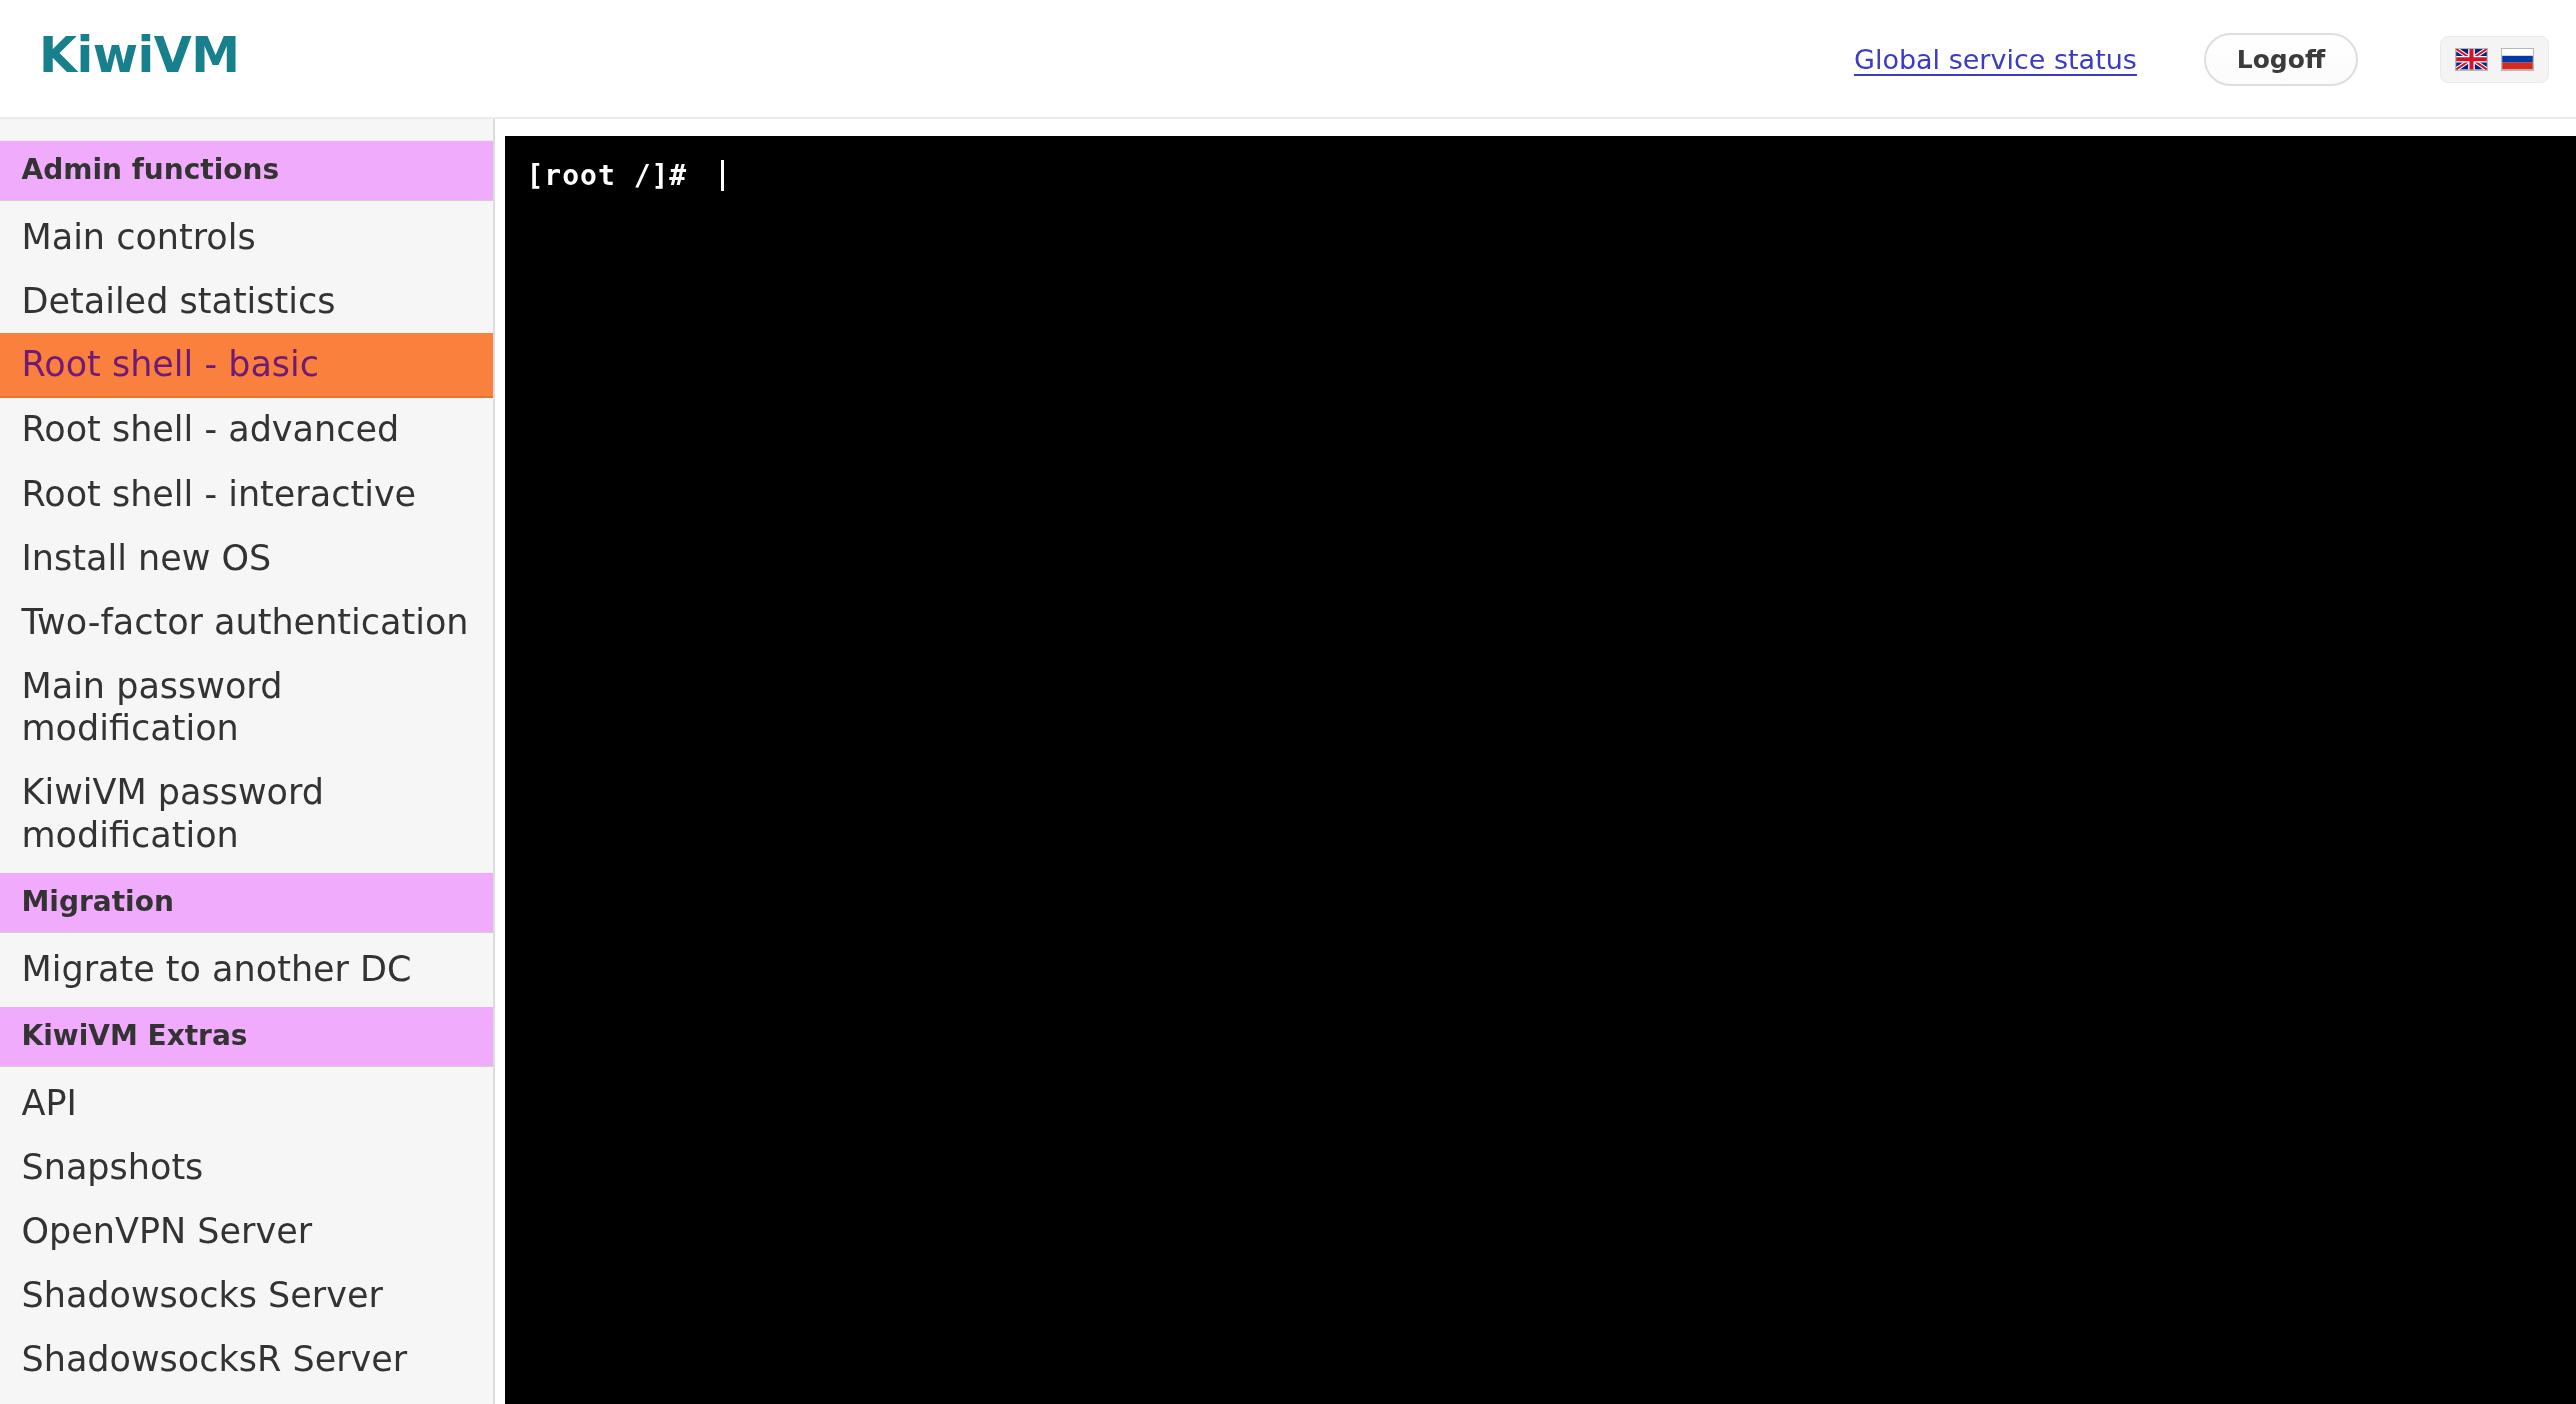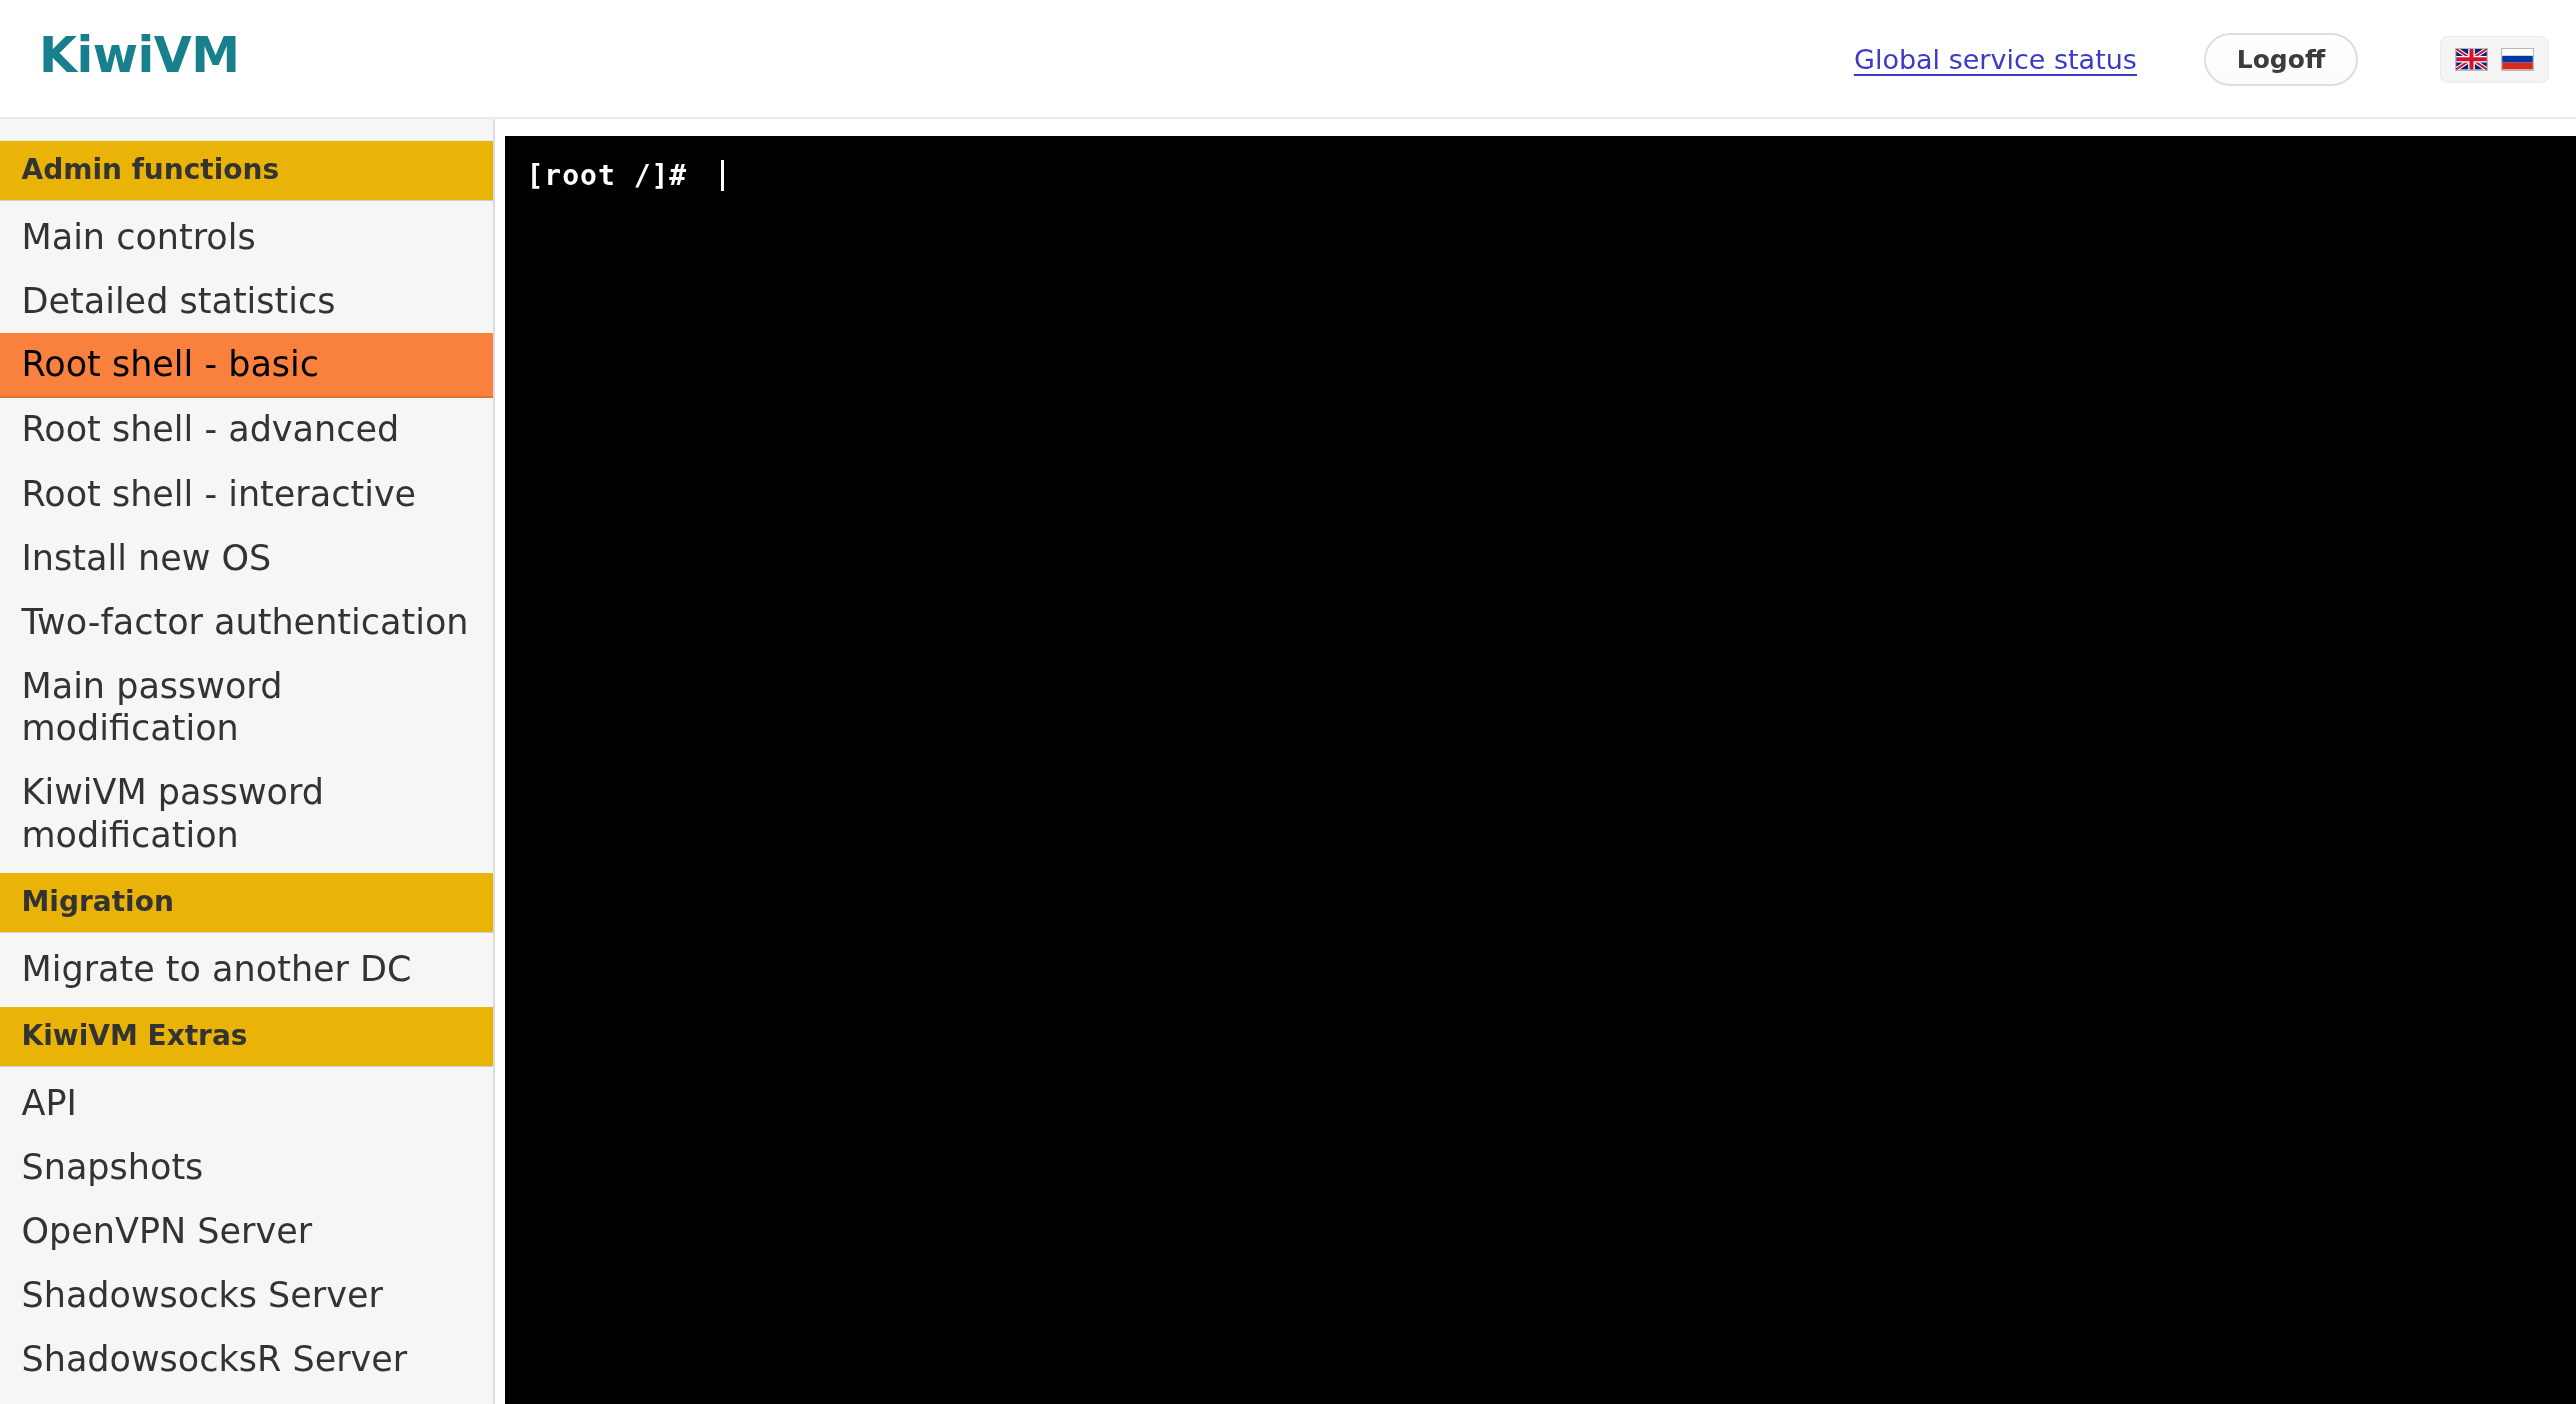--- a/index.html
+++ b/index.html
@@ -117,21 +117,21 @@
     overflow: hidden;
   }
 
   .sidebar-top-pad {
     height: 22.4px;
     background: #f6f6f6;
     border-bottom: 1px solid #ececec;
   }
 
   .section-header {
-    background: #eab308;
+    background: #f0abfc;
     color: #333333;
     font-size: 28px;
     font-weight: 700;
     padding: 13.7px 21.5px 14.6px 21.5px;
     line-height: 1.1;
     border-bottom: 1px solid #d0d0d0;
   }
 
   .nav-list {
     background: #f6f6f6;
@@ -142,21 +142,21 @@
     font-size: 35px;
     color: #333333;
     padding: 10.7px 21.5px 10.7px 21.5px;
     line-height: 1.22;
     cursor: pointer;
     background: transparent;
   }
 
   .nav-item.active {
     background: #f9813d;
-    color: #000000;
+    color: #701a75;
     border-bottom: 2.9px solid #e0762f;
     padding-top: 9.8px;
     padding-bottom: 9.8px;
   }
 
   
   .terminal-pane {
     position: absolute;
     left: 505px; top: 0;
     width: 2071px;

